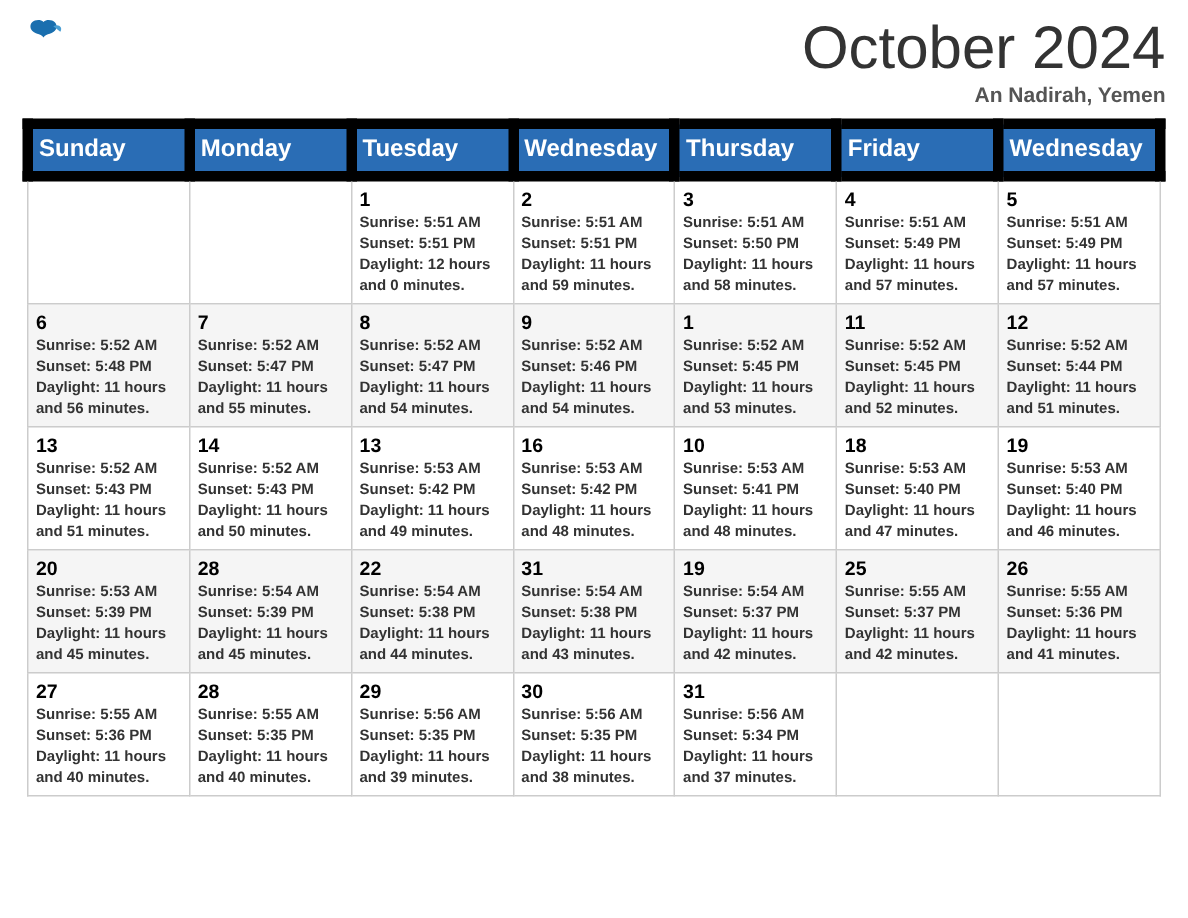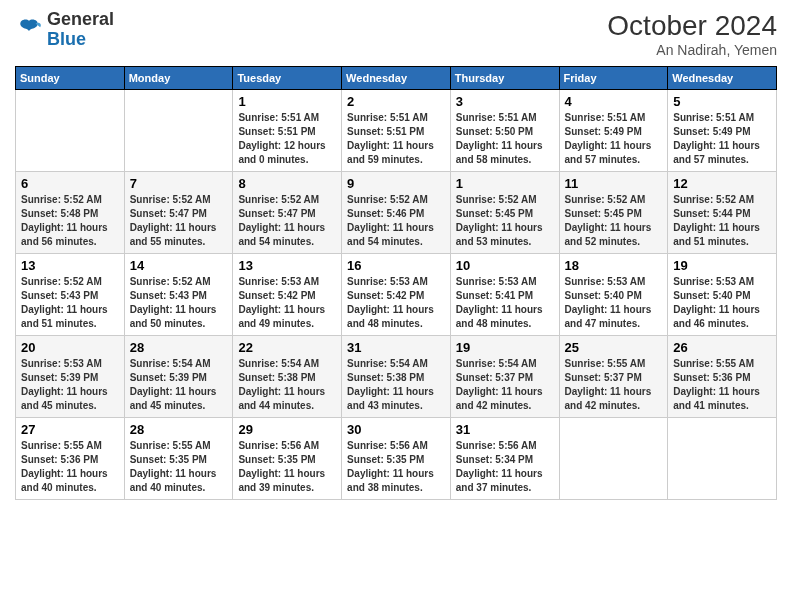--- a/index.html
+++ b/index.html
@@ -29,41 +29,42 @@
     }
     .logo-text .blue { color: #1a6faf; }
     .logo-bird {
       width: 28px;
       height: 28px;
     }
     .title-block {
       text-align: right;
     }
     .month-title {
-      font-size: 28px;
+      font-size: 40px;
       font-weight: normal;
       color: #333;
     }
     .subtitle {
       font-size: 14px;
       color: #555;
+      font-weight: bold;
     }
     table {
       width: 100%;
       border-collapse: collapse;
       font-size: 11px;
     }
     thead tr th {
       background-color: #2a6db5;
       color: #fff;
       padding: 5px 4px;
       text-align: left;
-      font-size: 11px;
-      font-weight: bold;
-      border: 1px solid #000000;
+      font-size: 16px;
+      font-weight: bold;
+      border: 7px solid #000000;
     }
     tbody tr td {
       border: 1px solid #ccc;
       vertical-align: top;
       padding: 4px 5px;
       min-height: 80px;
       width: 14.28%;
     }
     tbody tr:nth-child(even) td {
       background-color: #f5f5f5;
@@ -89,24 +90,20 @@
   </style>
 </head>
 <body>
 
 <div class="header">
   <div class="logo">
     <svg class="logo-bird" viewBox="0 0 30 30" xmlns="http://www.w3.org/2000/svg">
       <path d="M15 5 C18 2, 26 4, 24 10 C22 14, 17 13, 15 16 C13 13, 8 14, 6 10 C4 4, 12 2, 15 5Z" fill="#1a6faf"></path>
       <path d="M22 8 C26 6, 29 9, 27 12Z" fill="#4a9fd4"></path>
     </svg>
-    <div class="logo-text">
-      <div>General</div>
-      <div class="blue">Blue</div>
-    </div>
   </div>
   <div class="title-block">
     <div class="month-title">October 2024</div>
     <div class="subtitle">An Nadirah, Yemen</div>
   </div>
 </div>
 
 <table>
   <thead>
     <tr id="header-row">

